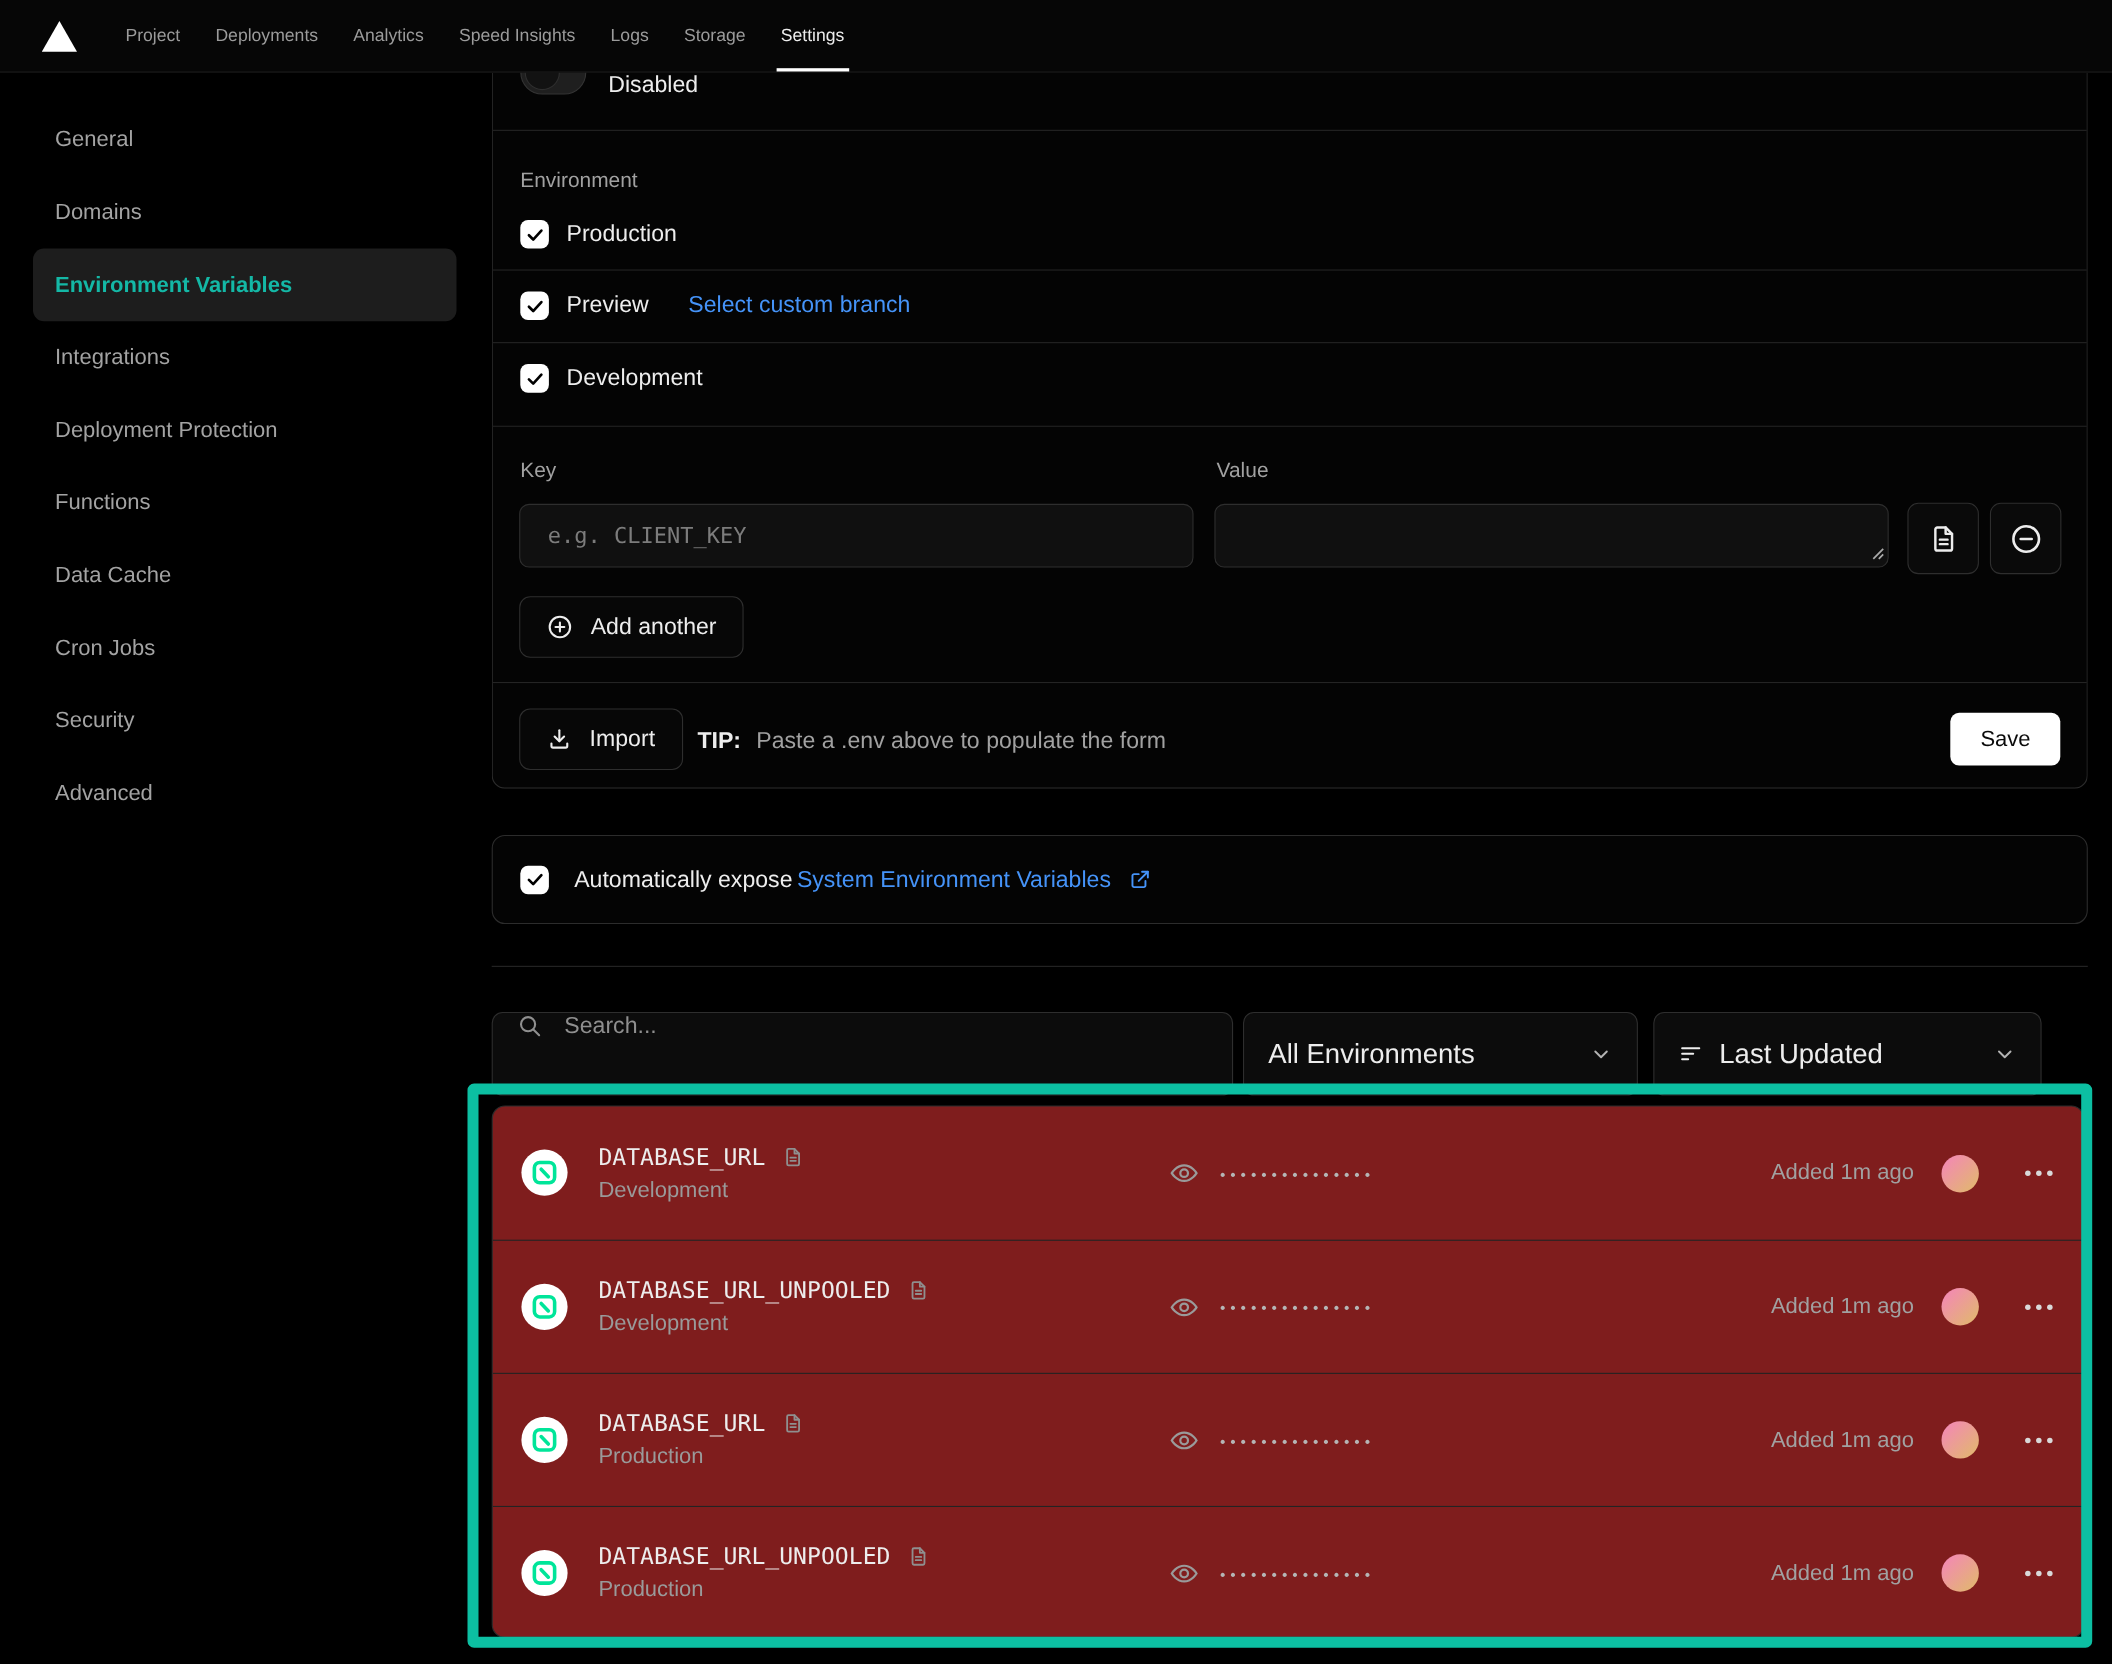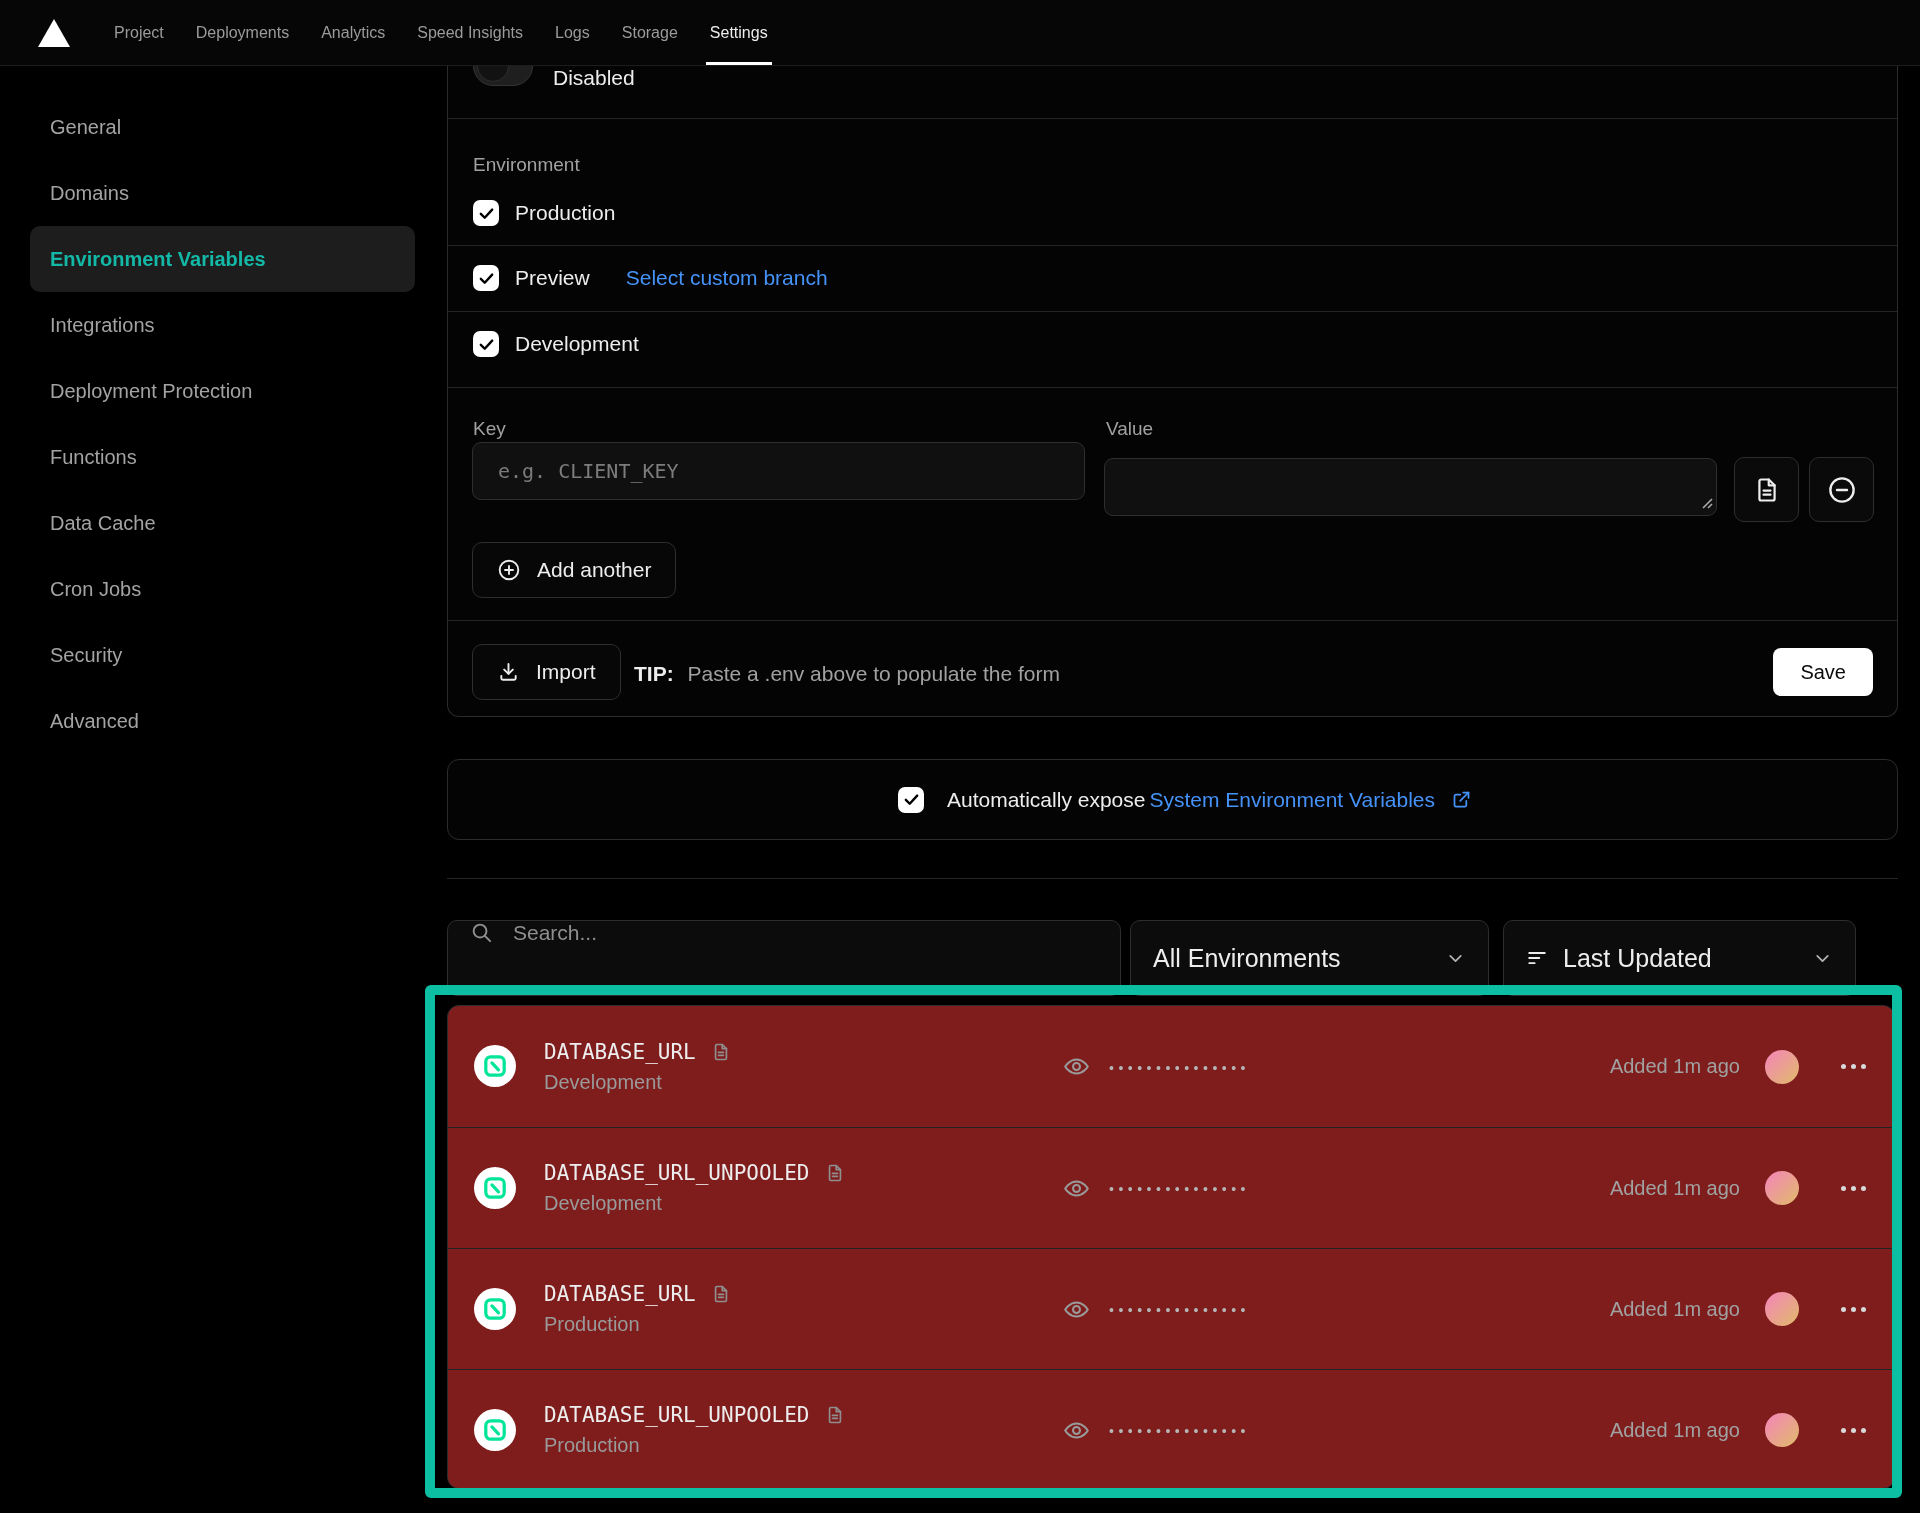--- a/index.html
+++ b/index.html
@@ -90,21 +90,21 @@
   .tip { position:absolute; left:186px; top:596px; font-size:21px; color:#a1a1a1; }
   .tip b { color:#ededed; }
   .save-btn {
     position:absolute; right:24px; top:582px; height:48px; padding:0 27px;
     background:#fff; color:#0a0a0a; border:none; border-radius:8px; font-size:20px;
     display:flex; align-items:center; cursor:pointer; font-family:inherit;
   }
 
   .expose-card {
     position:absolute; top:693px; left:0; right:0; height:81px;
-    display:flex; align-items:center; padding-left:25px; font-size:21px;justify-content:center;
+    display:flex; align-items:center; padding-left:25px; font-size:21px;
   }
   .expose-card .txt { margin-left:23px; }
   .expose-card .link { margin-left:4px; display:inline-flex; align-items:center; gap:16px; }
 
   .hr { position:absolute; top:812px; left:0; right:0; height:1px; background:#262626; }
 
   .filter-row { position:absolute; top:854px; left:0; display:flex; }
   .search-box {
     width:674px; height:76px; background:#0c0c0c; border:1px solid #2e2e2e; border-radius:10px;
     display:flex; align-items:flex-start; padding-left:22px; margin-right:9px;
@@ -221,21 +221,21 @@
             <path d="M4 12.5l5.5 5.5L20 6.5"></path>
           </svg>
       </span>
       <span class="lbl">Development</span>
     </div>
     <div class="divider" style="top:321px"></div>
 
     <div class="field-label" style="left:25px; top:352px">Key</div>
     <div class="field-label" style="left:658px; top:352px">Value</div>
 
-    <input class="text-input" style="left: 24px; top: 376px;" placeholder="e.g. CLIENT_KEY">
+    <input class="text-input" style="left: 24px; top: 392px;" placeholder="e.g. CLIENT_KEY">
     <textarea class="text-input" style="left: 656px; top: 392px;"></textarea>
     <svg class="resize-corner" style="left:1250px; top:428px" width="15" height="15" viewBox="0 0 15 15" stroke="#aaa" stroke-width="1.6">
         <path d="M14 5L5 14M14 10l-4 4"></path>
       </svg>
 
     <button class="icon-btn" style="left:1286px; top:391px">
       <svg width="28" height="28" viewBox="0 0 24 24" fill="none" stroke="#ededed" stroke-width="1.9" stroke-linecap="round" stroke-linejoin="round">
         <path d="M13.5 3H7a1.5 1.5 0 0 0-1.5 1.5v15A1.5 1.5 0 0 0 7 21h10a1.5 1.5 0 0 0 1.5-1.5V8z"></path>
         <path d="M13.5 3v5h5"></path>
           <path d="M9 12.5h6M9 16h6"></path>

